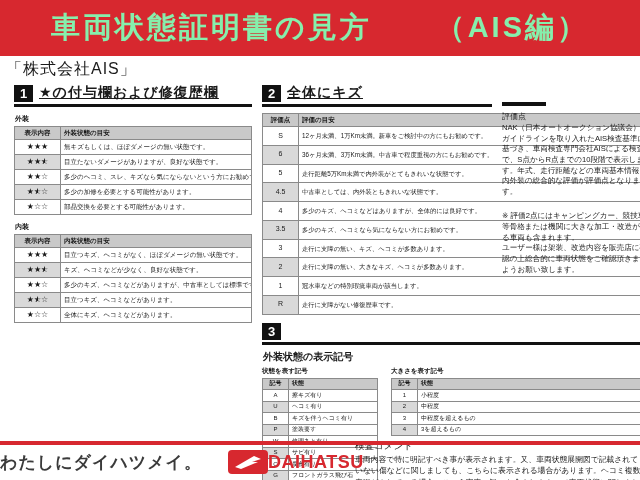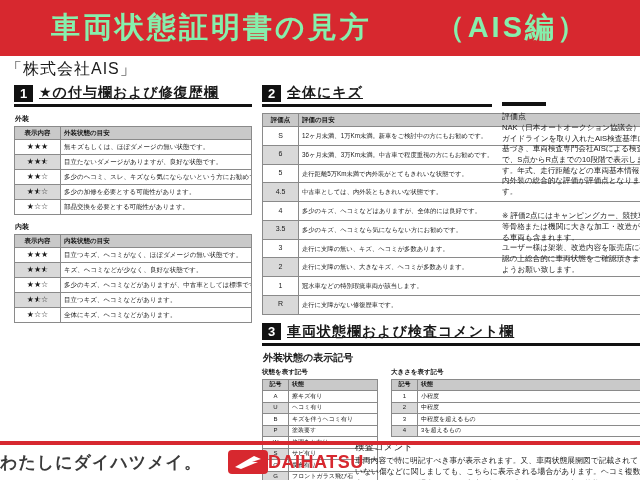--- a/index.html
+++ b/index.html
@@ -222,21 +222,20 @@
       <div class="sidebar-bar"></div>
       <div class="sidebar-h">評価点</div>
       <p>NAK（日本オートオークション協議会）のガイドラインを取り入れたAIS検査基準に基づき、車両検査専門会社AISによる検査で、S点からR点までの10段階で表示します。年式、走行距離などの車両基本情報に内外装の総合的な評価が評価点となります。</p>
       <p class="caution">※ 評価2点にはキャンピングカー、競技車等骨格または機関に大きな加工・改造がある車両も含まれます。</p>
       <p>ユーザー様は架装、改造内容を販売店に確認の上総合的に車両状態をご確認頂きますようお願い致します。</p>
     </div>
 
     <div class="sec3">
       <div class="sec-head">
         <div class="sec-num">3</div>
-        <div class="sec-title">車両状態欄および検査コメント欄</div>
       </div>
 
       <div class="s3-sub">外装状態の表示記号</div>
 
       <div class="s3-flex">
         <div class="s3-left">
           <div class="tbl-label">状態を表す記号</div>
           <table class="t small-t">
             <colgroup>
                 <col class="mark-col">

